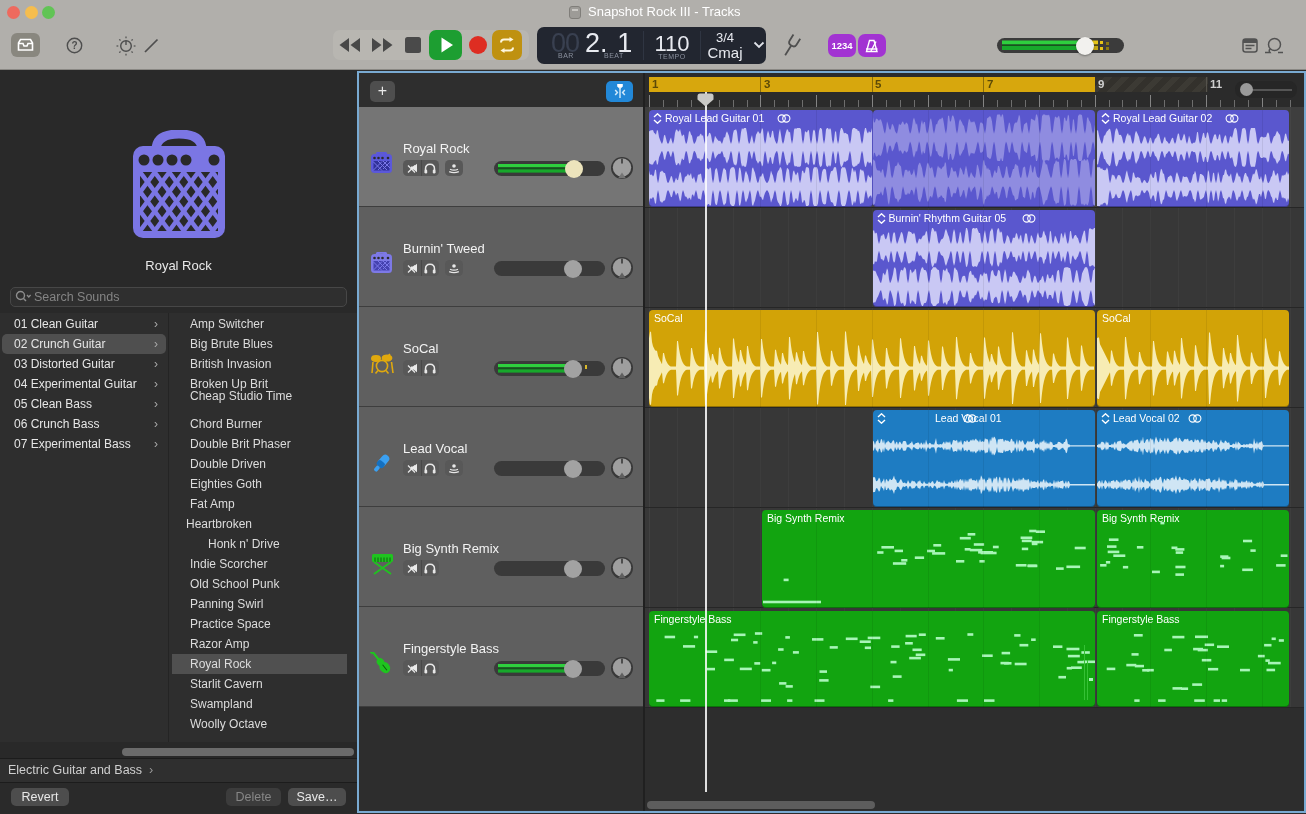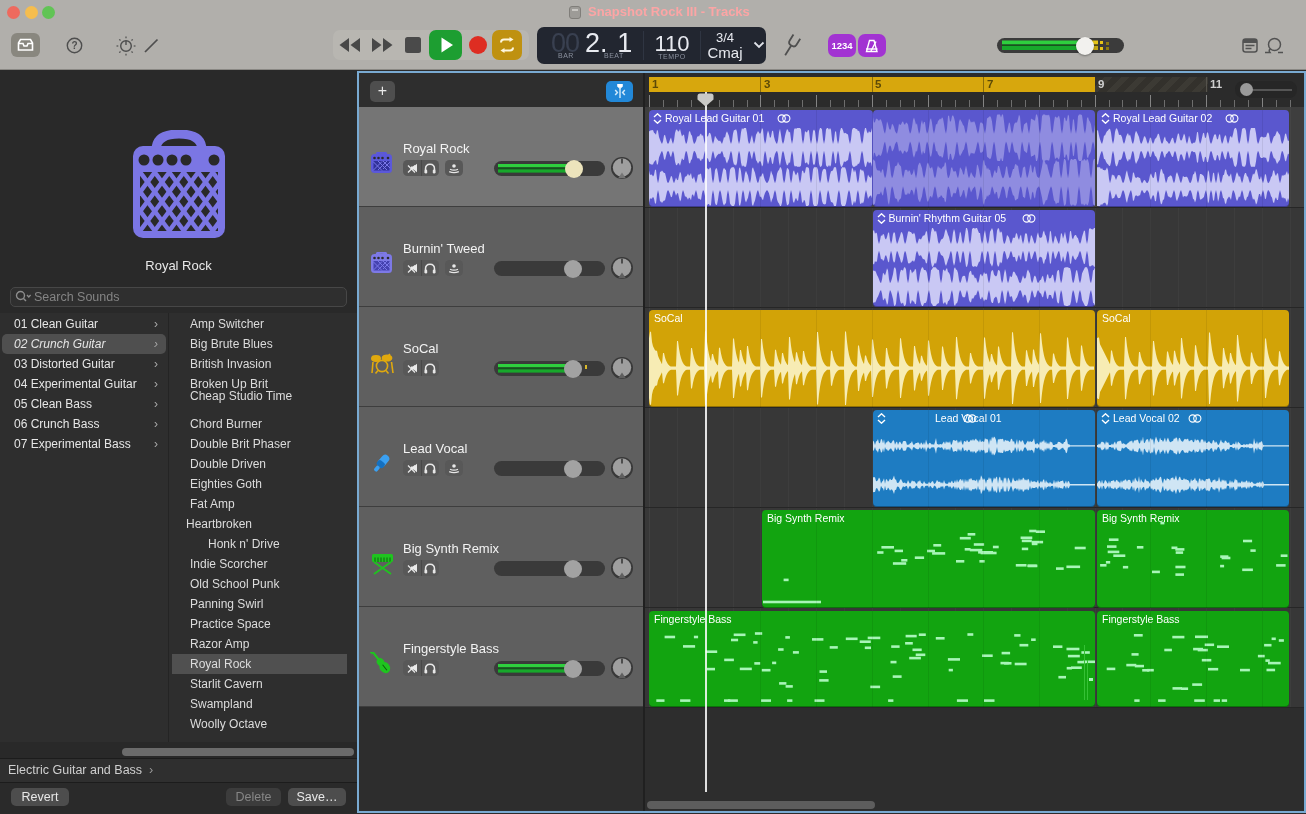--- a/index.html
+++ b/index.html
@@ -12,21 +12,21 @@
 .libitem{height:20px;line-height:20px;font-size:12px;color:#dcdcdc;white-space:nowrap}
 </style></head><body>
 <div id="page">
 
 <div class="ab" style="left:0;top:0;width:1306px;height:70px;background:#b1afab;border-bottom:1px solid #8a8884"></div>
 <div class="ab tl" style="left:7px;background:#ee6a5e"></div>
 <div class="ab tl" style="left:25px;background:#f5bd4e"></div>
 <div class="ab tl" style="left:42px;background:#61c455"></div>
 <div class="ab" style="left:569px;top:6px;width:12px;height:13px;background:#9d9b97;border:1px solid #807e7a;border-radius:3px"></div>
 <div class="ab" style="left:572px;top:9px;width:6px;height:2px;background:#c9c7c3"></div>
-<div class="ab" style="left:588px;top:4px;font-size:13px;font-weight:bold;color:#fca5a5">Snapshot Rock III - Tracks</div>
+<div class="ab" style="left:588px;top:4px;font-size:13px;font-weight:normal;color:#ffffff">Snapshot Rock III - Tracks</div>
 <div class="ab" style="left:11px;top:33px;width:29px;height:24px;background:#89877f;border-radius:6px"></div>
 <svg class="ab" style="left:16px;top:38px" width="19" height="14" viewBox="0 0 19 14">
 <path d="M2.5 5 L4.5 1.5 L14.5 1.5 L16.5 5 L16.5 12 L2.5 12 Z" fill="none" stroke="#fff" stroke-width="1.6"></path>
 <path d="M2.5 5.5 L7 5.5 L8 8 L11 8 L12 5.5 L16.5 5.5" fill="none" stroke="#fff" stroke-width="1.6"></path>
 </svg>
 <svg class="ab" style="left:66px;top:37px" width="17" height="17" viewBox="0 0 17 17">
 <circle cx="8.5" cy="8.5" r="7.2" fill="none" stroke="#4e4e4e" stroke-width="1.4"></circle>
 <text x="8.5" y="12" font-size="10" font-weight="bold" fill="#4e4e4e" text-anchor="middle" font-family="Liberation Sans">?</text>
     </svg>
 <svg class="ab" style="left:116px;top:36px" width="20" height="20" viewBox="0 0 20 20">
@@ -183,21 +183,21 @@
 <div class="ab" style="left:10px;top:287px;width:337px;height:20px;background:#2f2f2f;border:1px solid #474747;border-radius:5px"></div>
 <svg class="ab" style="left:15px;top:290px" width="16" height="14" viewBox="0 0 16 14">
 <circle cx="5.5" cy="5.5" r="4" fill="none" stroke="#8d8d8d" stroke-width="1.4"></circle>
 <line x1="8.3" y1="8.3" x2="11" y2="11" stroke="#8d8d8d" stroke-width="1.4"></line>
 <path d="M12 5 L13.8 7 L15.6 5" fill="none" stroke="#8d8d8d" stroke-width="1.3"></path>
     </svg>
 <div class="ab" style="left:34px;top:290px;font-size:12.5px;color:#848484">Search Sounds</div>
 <div class="ab" style="left:0;top:313px;width:357px;height:429px;background:#2e2e2e"></div>
 <div class="ab" style="left:168px;top:313px;width:1px;height:429px;background:#242424"></div>
 <div class="ab libitem" style="left:2px;top:314px;width:164px;"><span style="margin-left:12px;color:#e6e6e6">01 Clean Guitar</span><span style="float:right;margin-right:8px;color:#a9a9a9">›</span></div>
-<div class="ab libitem" style="left:2px;top:334px;width:164px;background:#4f4f4f;border-radius:5px;font-style:italic;"><span style="margin-left:12px;color:#e6e6e6">02 Crunch Guitar</span><span style="float:right;margin-right:8px;color:#a9a9a9">›</span></div>
+<div class="ab libitem" style="left:2px;top:334px;width:164px;background:#4f4f4f;border-radius:5px;"><span style="margin-left:12px;color:#e6e6e6">02 Crunch Guitar</span><span style="float:right;margin-right:8px;color:#a9a9a9">›</span></div>
 <div class="ab libitem" style="left:2px;top:354px;width:164px;"><span style="margin-left:12px;color:#e6e6e6">03 Distorted Guitar</span><span style="float:right;margin-right:8px;color:#a9a9a9">›</span></div>
 <div class="ab libitem" style="left:2px;top:374px;width:164px;"><span style="margin-left:12px;color:#e6e6e6">04 Experimental Guitar</span><span style="float:right;margin-right:8px;color:#a9a9a9">›</span></div>
 <div class="ab libitem" style="left:2px;top:394px;width:164px;"><span style="margin-left:12px;color:#e6e6e6">05 Clean Bass</span><span style="float:right;margin-right:8px;color:#a9a9a9">›</span></div>
 <div class="ab libitem" style="left:2px;top:414px;width:164px;"><span style="margin-left:12px;color:#e6e6e6">06 Crunch Bass</span><span style="float:right;margin-right:8px;color:#a9a9a9">›</span></div>
 <div class="ab libitem" style="left:2px;top:434px;width:164px;"><span style="margin-left:12px;color:#e6e6e6">07 Experimental Bass</span><span style="float:right;margin-right:8px;color:#a9a9a9">›</span></div>
 <div class="ab libitem" style="left:172px;top:314px;width:175px;"><span style="margin-left:18px">Amp Switcher</span></div>
 <div class="ab libitem" style="left:172px;top:334px;width:175px;"><span style="margin-left:18px">Big Brute Blues</span></div>
 <div class="ab libitem" style="left:172px;top:354px;width:175px;"><span style="margin-left:18px">British Invasion</span></div>
 <div class="ab libitem" style="left:172px;top:374px;width:175px;"><span style="margin-left:18px">Broken Up Brit</span></div>
 <div class="ab libitem" style="left:172px;top:386px;width:175px;"><span style="margin-left:18px">Cheap Studio Time</span></div>

